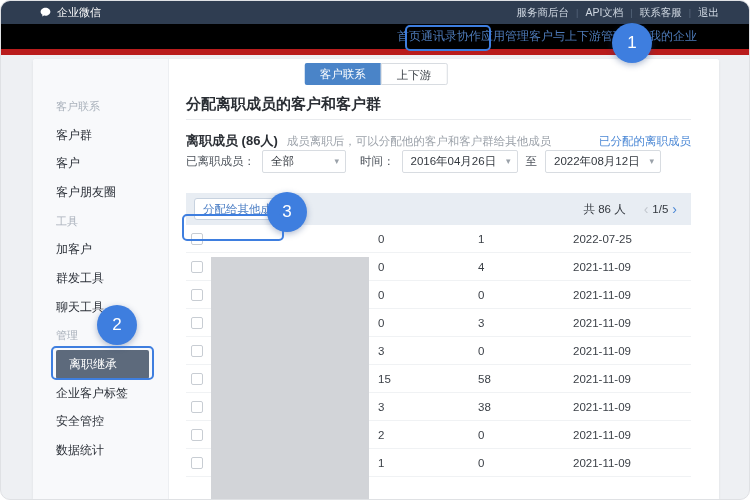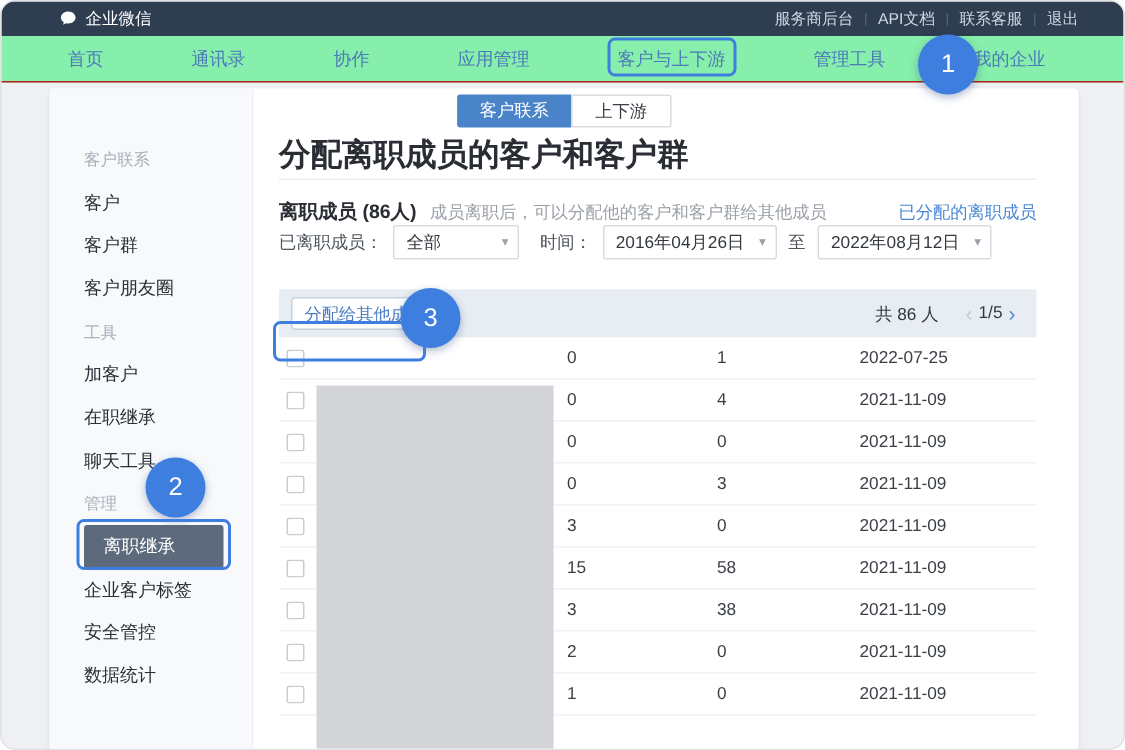--- a/index.html
+++ b/index.html
@@ -9,23 +9,23 @@
 
   
   .topbar { position:absolute; left:0; top:0; right:0; height:23px; background:#2f3d51;
             display:flex; align-items:center; justify-content:space-between; padding:0 30px 0 38px; }
   .brand { display:flex; align-items:center; gap:5px; color:#fff; font-size:11px; }
   .top-links { display:flex; align-items:flex-start; gap:7px; font-size:10.5px; color:#cfd7e1; }
   .top-links a { color:#cfd7e1; text-decoration:none; cursor:pointer; }
   .sep::before { content:"|"; color:#57677d; font-size:9px; }
 
   
-  .navbar { position:absolute; left:0; top:23px; right:0; height:31px; background:#86efac;
-            border-bottom:1px solid #b91c1c; display:flex; align-items:center;
-            justify-content:space-between; padding:0 52px 0 44px; }
+  .navbar { position:absolute; left:0; top:23px; right:0; height:31px; background:#000000;
+            border-bottom:6px solid #b91c1c; display:flex; align-items:center;
+            justify-content:flex-end; padding:0 52px 0 44px; }
   .nav-item { font-size:12px; color:#4d7ab8; text-decoration:none; cursor:pointer; white-space:nowrap; }
 
   
   .card { position:absolute; left:32px; top:58px; width:686px; height:442px; background:#fff;
           border-radius:3px; box-shadow:0 1px 3px rgba(40,50,70,.08); overflow:hidden; }
 
   .subtabs { position:absolute; top:4px; left:50%; transform:translateX(-50%); display:flex; z-index:3; }
   .subtab { height:22px; line-height:22px; padding:0 15px; font-size:11.5px; cursor:pointer; }
   .subtab.active { background:#4a84c8; color:#fff; border-radius:2px 0 0 2px; }
   .subtab.inactive { background:#fff; color:#3a3f46; border:1px solid #d8dce1; border-radius:0 2px 2px 0; }
@@ -34,21 +34,21 @@
   .sidebar { position:absolute; left:0; top:0; bottom:0; width:136px; background:#f8f9fb;
              border-right:1px solid #edeff2; padding-top:33px; }
   .side-row { height:28.7px; display:flex; align-items:center; cursor:default; }
   .side-header { margin-left:23px; font-size:11px; color:#a9b1bb; }
   .side-item { margin-left:23px; font-size:12px; color:#2b3038; cursor:pointer; }
   .side-row.active .side-item { background:#5d6a7c; color:#fff; width:93px; height:28.7px;
              line-height:28.7px; padding-left:13px; border-radius:2px; }
 
   
   .main { position:absolute; left:136px; top:0; right:0; bottom:0; padding:0 28px 0 17px; background:#fff; }
-  .page-title { margin-top:36px; font-size:21px; font-weight:bold; color:#2a2e34; line-height:18px; }
+  .page-title { margin-top:36px; font-size:15px; font-weight:bold; color:#2a2e34; line-height:18px; }
   .rule { margin-top:6px; height:1px; background:#e9ebee; }
   .section-row { margin-top:12px; height:18px; display:flex; align-items:center; }
   .sec-title { font-size:13px; font-weight:bold; color:#2a2e34; }
   .sec-desc { margin-left:9px; font-size:11.5px; color:#9ba1a9; }
   .sec-link { margin-left:auto; font-size:11.5px; color:#4a87d5; text-decoration:none; cursor:pointer; }
 
   .filter-row { height:23px; display:flex; align-items:center; }
   .f-label { font-size:11.5px; color:#4e545c; margin-right:7px; }
   .f-label.mid { margin-left:14px; }
   .f-to { font-size:11.5px; color:#4e545c; margin:0 8px; }
@@ -143,36 +143,36 @@
     <div class="subtabs">
       <div class="subtab active">客户联系</div>
       <div class="subtab inactive">上下游</div>
     </div>
 
     <div class="sidebar">
       <div class="side-row">
           <span class="side-header">客户联系</span>
         </div>
       <div class="side-row">
+          <span class="side-item">客户群</span>
+        </div>
+      <div class="side-row">
           <span class="side-item">客户</span>
         </div>
       <div class="side-row">
-          <span class="side-item">客户群</span>
-        </div>
-      <div class="side-row">
           <span class="side-item">客户朋友圈</span>
         </div>
       <div class="side-row">
           <span class="side-header">工具</span>
         </div>
       <div class="side-row">
           <span class="side-item">加客户</span>
         </div>
       <div class="side-row">
-          <span class="side-item">在职继承</span>
+          <span class="side-item">群发工具</span>
         </div>
       <div class="side-row">
           <span class="side-item">聊天工具</span>
         </div>
       <div class="side-row">
           <span class="side-header">管理</span>
         </div>
       <div class="side-row active">
           <span class="side-item">离职继承</span>
         </div>

